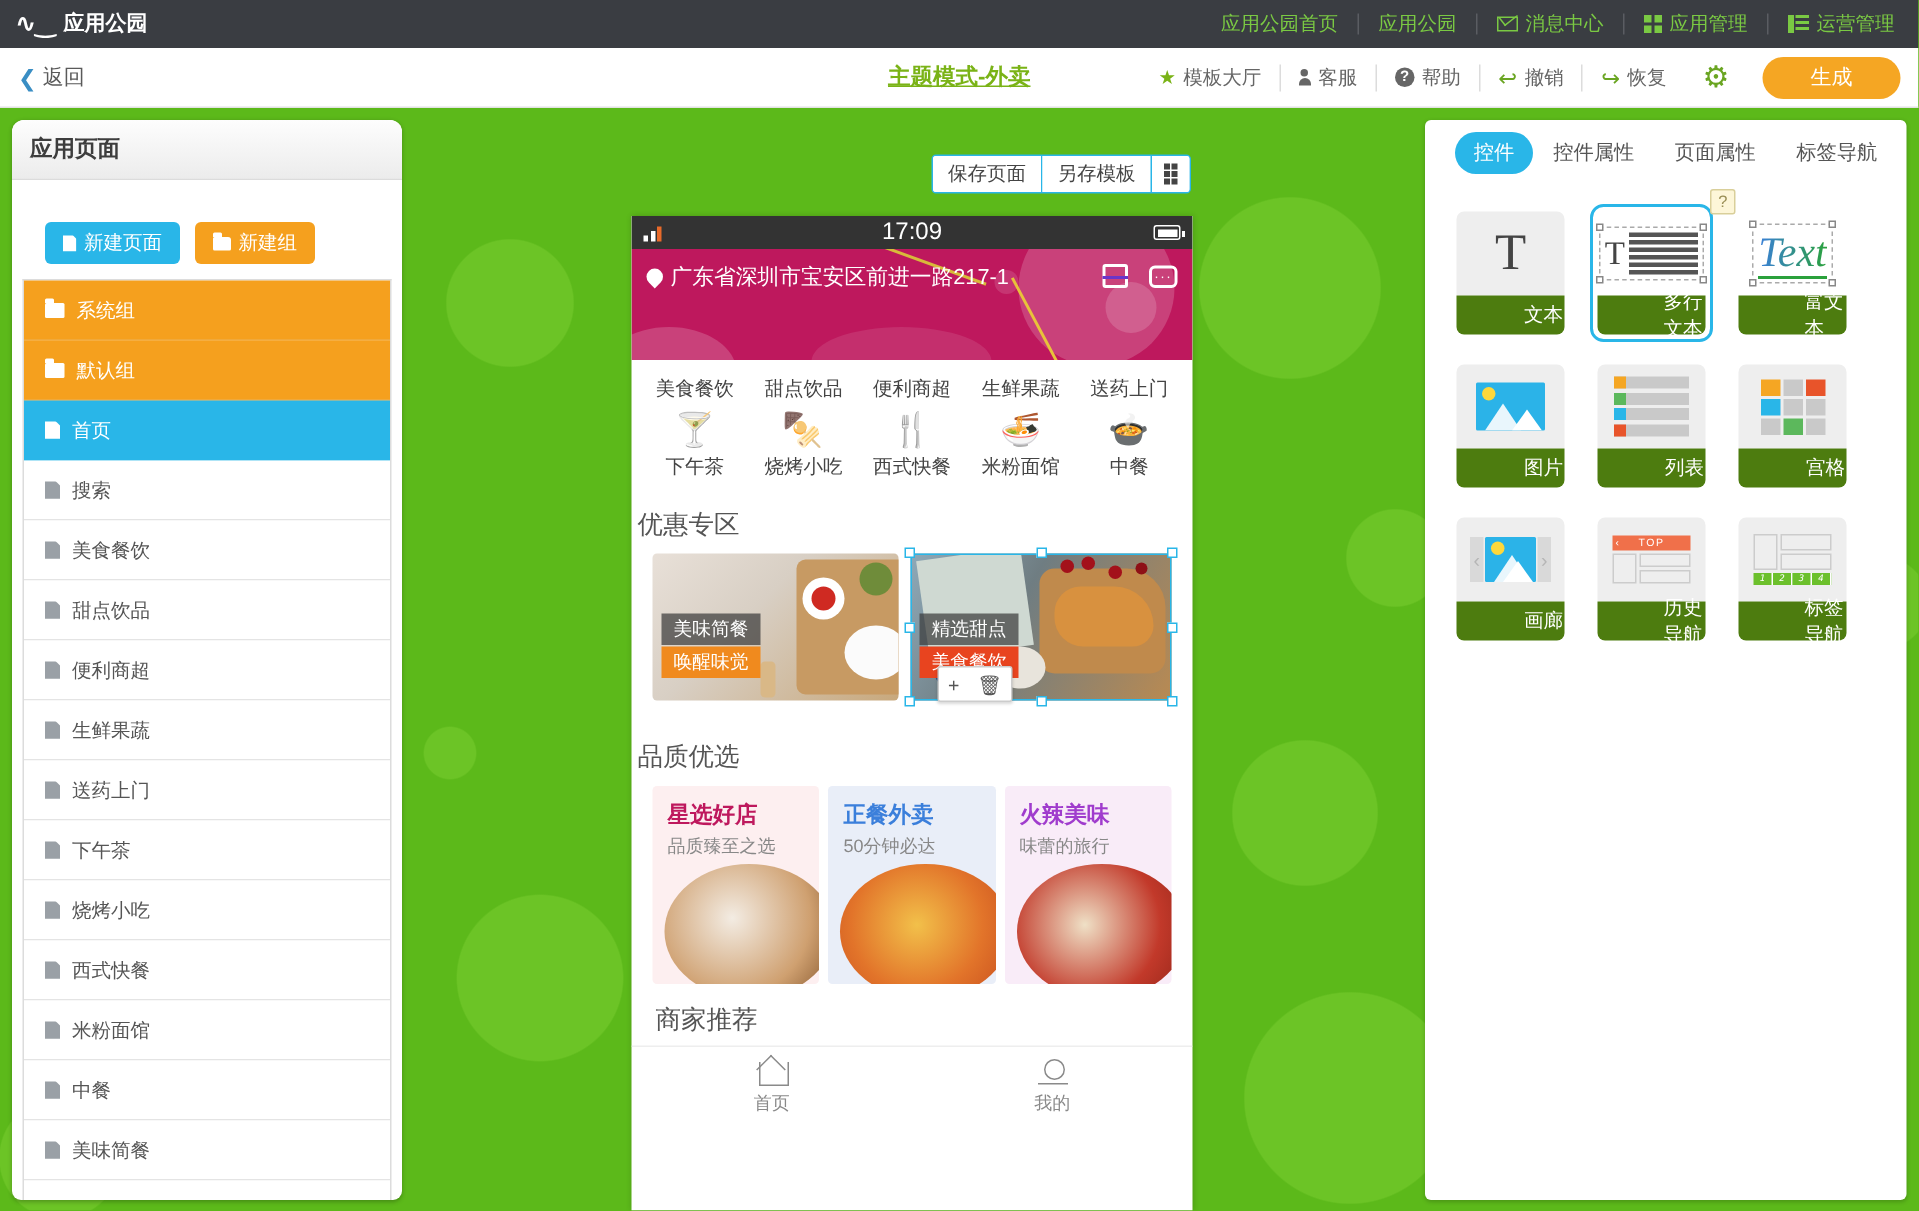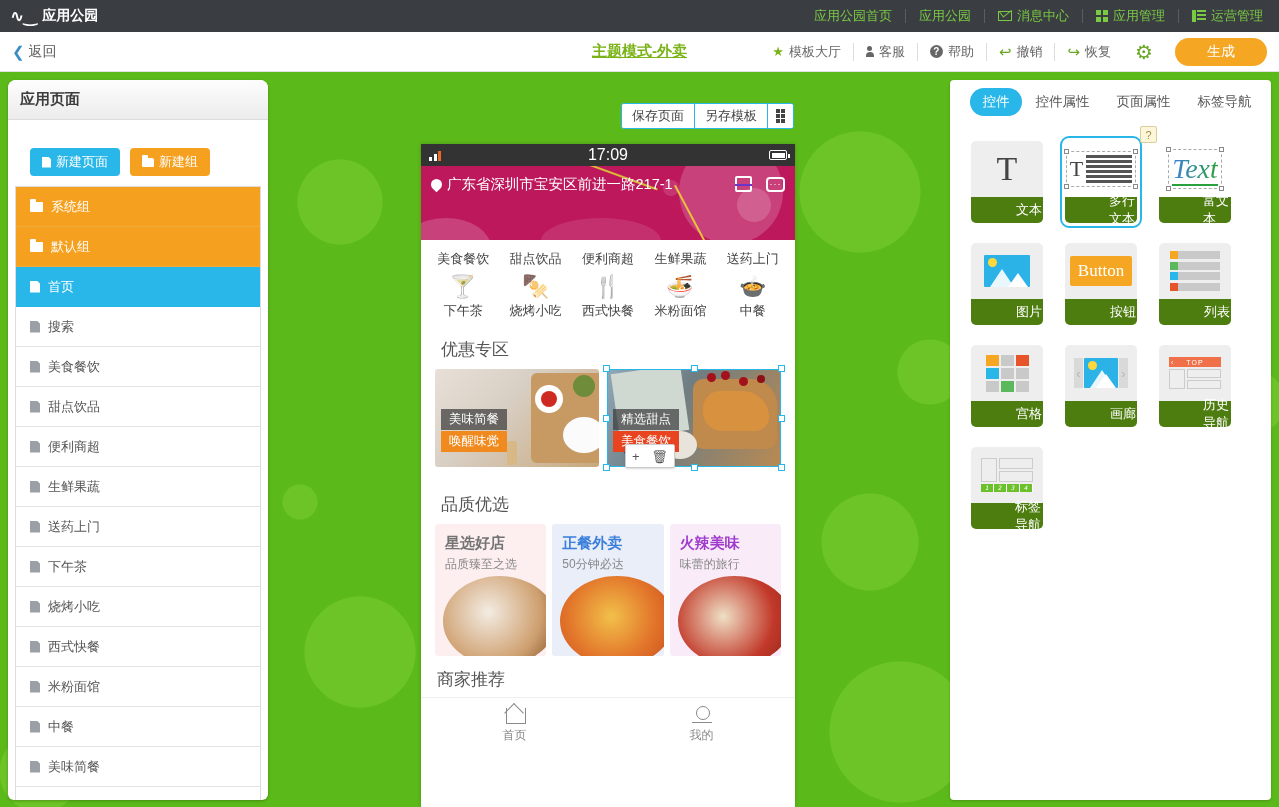--- a/index.html
+++ b/index.html
@@ -141,41 +141,41 @@
   #ph-search { position:relative; z-index:2; margin:2px 10px 0 10px; height:26px; background:#fff;
      border-radius:13px; display:flex; align-items:center; padding:0 10px; gap:7px; color:#aaa; font-size:12.5px; }
   .mag { width:10px;height:10px;border:1.6px solid #999;border-radius:50%; position:relative; display:inline-block; flex:none;}
   .mag:after{content:"";position:absolute;right:-4px;bottom:-2px;width:5px;height:1.6px;background:#999;transform:rotate(45deg);}
   #cat-row { display:flex; padding:10px 6px 2px 6px; }
   #cat-row div { flex:1; text-align:center; font-size:13px; color:#444; }
   #ic-row { display:flex; padding:4px 6px 6px 6px; }
   #ic-row .cell { flex:1; text-align:center; }
   #ic-row .gl { font-size:22px; display:block; line-height:26px; }
   #ic-row .lb { font-size:13px; color:#444; display:block; margin-top:2px; }
-  .sec-title { font-size:17px; color:#555; padding:12px 0 8px 20px; }
+  .sec-title { font-size:17px; color:#555; padding:12px 0 8px 4px; }
   #promo { display:flex; gap:8px; padding:0 14px; }
   .promo-card { width:174px; height:98px; border-radius:3px; position:relative; overflow:hidden; }
   .pc1 { background:linear-gradient(135deg,#e8e0d8,#d8cfc4 40%,#c8a87c); }
   .pc2 { background:linear-gradient(120deg,#8ea9b8,#6f7d82 40%,#b98a52); }
   .plabel { position:absolute; left:6px; background:rgba(60,60,60,.72); color:#fff; font-size:12.5px;
      padding:2px 8px; }
   .plabel.t { top:40px; }
   .plabel.b { top:62px; background:#f08a1e; }
   .plabel.b.red { background:#e8441f; }
   .sel-wrap { position:relative; }
   .sel-wrap .sel-border { position:absolute; inset:0; border:1px solid #29b6e8; pointer-events:none; }
   .hdl { position:absolute; width:7px; height:7px; background:#fff; border:1px solid #29b6e8; }
   #sel-tools { position:absolute; left:204px; top:300px; width:50px; height:24px; background:#fff;
      border:1px solid #ccc; border-radius:2px; display:flex; align-items:center; justify-content:space-around;
      color:#555; font-size:13px; box-shadow:0 1px 2px rgba(0,0,0,.15); z-index:6; }
   #quality { display:flex; gap:6px; padding:0 14px; }
   .q-card { flex:1; height:132px; border-radius:3px; padding:10px 0 0 10px; position:relative; overflow:hidden; }
   .q1 { background:#fdeff0; } .q2 { background:#e9eef8; } .q3 { background:#f9ecf8; }
   .q-t { font-size:15px; font-weight:bold; }
-  .q1 .q-t { color:#737373; } .q2 .q-t { color:#3b7fdb; } .q3 .q-t { color:#a03ccd; }
+  .q1 .q-t { color:#be185d; } .q2 .q-t { color:#3b7fdb; } .q3 .q-t { color:#a03ccd; }
   .q-s { font-size:12px; color:#888; margin-top:3px; }
   .q-img { position:absolute; left:8px; right:-10px; top:52px; height:90px; border-radius:50%; }
   .q1 .q-img { background:radial-gradient(circle at 40% 40%,#f3ece3,#cfa070 60%,#7a4b22); }
   .q2 .q-img { background:radial-gradient(circle at 45% 45%,#f2c04a,#e2742a 55%,#c44a1c); }
   .q3 .q-img { background:radial-gradient(circle at 40% 45%,#efe0c6,#c2392a 60%,#8e2317); }
   #biz { font-size:17px; color:#555; padding:12px 0 6px 16px; border-bottom:1px solid #eee; }
   #tabbar { display:flex; padding-top:8px; }
   #tabbar .tb { flex:1; text-align:center; color:#8a8a8a; font-size:12px; }
   .ic-home { width:22px;height:18px;display:inline-block;position:relative; }
   .ic-home:before{content:"";position:absolute;left:2px;top:2px;width:18px;height:15px;
@@ -627,28 +627,20 @@
           <span class="glyph-img">
             <i class="sun"></i>
               <i class="m1"></i>
               <i class="m2"></i>
           </span>
         </div>
         <div class="w-lbl">图片</div>
       </div>
     </div>
 
-    <div class="w">
-      <div class="w-outer">
-        <div class="w-box">
-          <span class="glyph-btn">Button</span>
-        </div>
-        <div class="w-lbl">按钮</div>
-      </div>
-    </div>
 
     <div class="w">
       <div class="w-outer">
         <div class="w-box">
           <span class="glyph-list">
             <span class="row">
                 <i style="background:#f5a623"></i>
               </span>
             <span class="row">
                 <i style="background:#5cb85c"></i>

